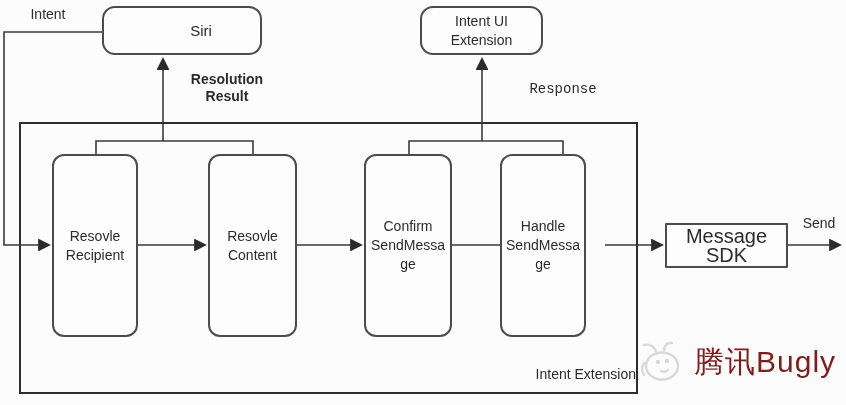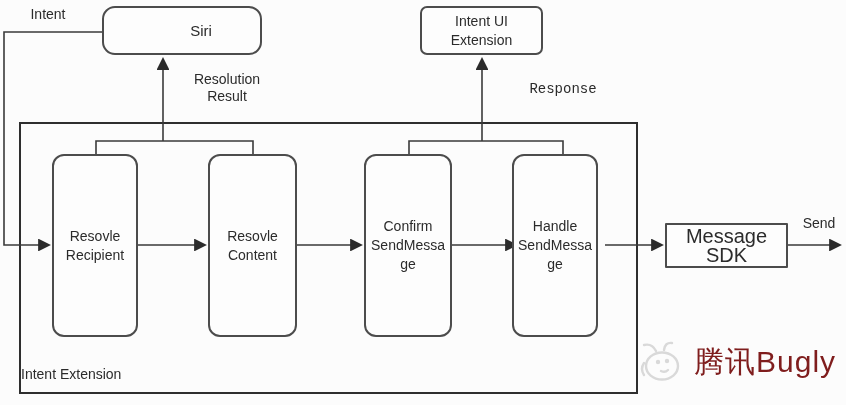--- a/index.html
+++ b/index.html
@@ -16,44 +16,44 @@
     position:absolute;z-index:3;
     background:#fdfdfd;
     border:2px solid #4c4c4c;
     border-radius:13px;
     display:flex;align-items:center;justify-content:center;
     text-align:center;
     font-size:14px;line-height:19px;
     white-space:pre-line;
   }
   .node-siri{left:102px;top:6px;width:118px;height:45px;font-size:15px;padding-left:38px;}
-  .node-intent-ui{left:420px;top:6px;width:119px;height:45px;border-radius:7px;}
+  .node-intent-ui{left:420px;top:6px;width:119px;height:45px;}
   .node-step{top:154px;height:179px;border-radius:12px;}
   .node-r1{left:52px;width:82px;}
   .node-r2{left:208px;width:85px;}
   .node-r3{left:364px;width:84px;}
-  .node-r4{left:512px;width:82px;text-align:center;}
+  .node-r4{left:500px;width:82px;text-align:center;}
   .node-sdk{left:665px;top:223px;width:119px;height:41px;border-radius:1px;font-size:20px;background:#fdfdfd;}
   .container-box{
     position:absolute;z-index:1;
     left:19px;top:122px;width:615px;height:268px;
     border:2px solid #2e2e2e;
     background:transparent;
   }
   .container-label{
     position:absolute;left:0;bottom:10px;width:100%;
-    text-align:left;font-size:14px;z-index:1;
+    text-align:right;font-size:14px;z-index:1;
   }
   .edge-label{
     position:absolute;z-index:4;
     font-size:14px;line-height:17px;
     white-space:pre-line;text-align:center;
   }
   .lbl-intent{left:20px;top:6px;width:56px;}
-  .lbl-resolution{left:181px;top:71px;width:92px;}
+  .lbl-resolution{left:181px;top:71px;width:92px;font-weight:bold;}
   .lbl-response{left:526px;top:81px;width:74px;font-family:Liberation Mono, monospace;}
   .lbl-send{left:797px;top:215px;width:44px;}
   .watermark{
     position:absolute;z-index:4;
     left:638px;top:336px;height:52px;
     display:flex;align-items:center;
     color:#7f1d1d;
   }
   .watermark-text{
     font-size:30px;letter-spacing:1px;

